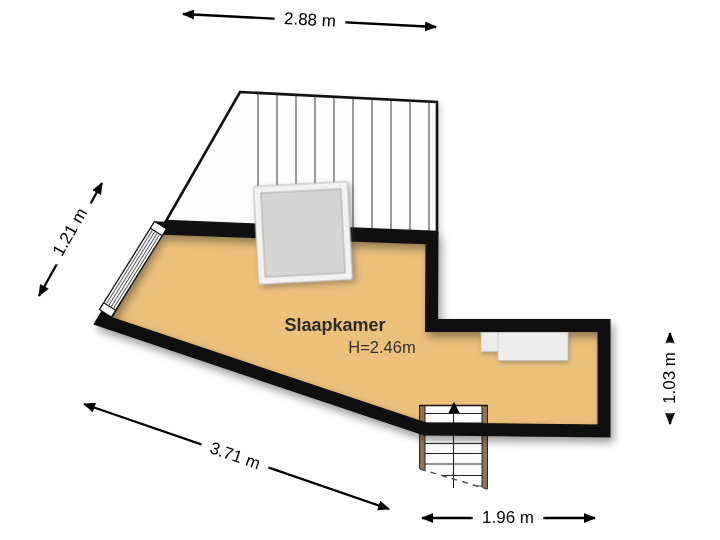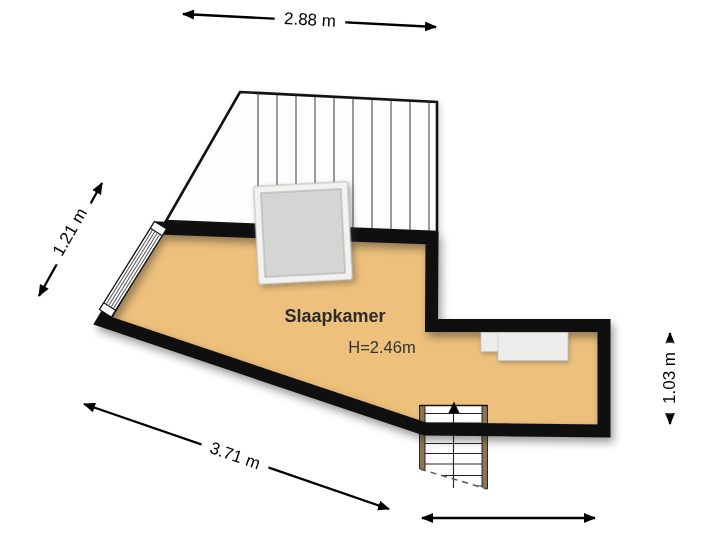--- a/index.html
+++ b/index.html
@@ -114,17 +114,18 @@
       <line x1="39" y1="296" x2="102" y2="183" marker-start="url(#ah-start)" marker-end="url(#ah-end)"></line>
       <line x1="84" y1="404" x2="389" y2="509" marker-start="url(#ah-start)" marker-end="url(#ah-end)"></line>
       <line x1="422" y1="518" x2="595" y2="518" marker-start="url(#ah-start)" marker-end="url(#ah-end)"></line>
       <line x1="670" y1="333" x2="670" y2="424" marker-start="url(#ah-start)" marker-end="url(#ah-end)"></line>
     </g>
   </svg>
 
   <div class="dim-label" style="left:310px;top:20px;transform:translate(-50%,-50%) rotate(2.9deg);">2.88 m</div>
   <div class="dim-label" style="left:70px;top:232px;transform:translate(-50%,-50%) rotate(-60deg);">1.21 m</div>
   <div class="dim-label" style="left:235px;top:456px;transform:translate(-50%,-50%) rotate(19deg);">3.71 m</div>
+  <div class="dim-label" style="left:508px;top:518px;transform:translate(-50%,-50%);">1.96 m</div>
   <div class="dim-label" style="left:670px;top:378px;transform:translate(-50%,-50%) rotate(-90deg);">1.03 m</div>
 
-  <div class="room-name" style="left:335px;top:316px;">Slaapkamer</div>
+  <div class="room-name" style="left:335px;top:325px;">Slaapkamer</div>
   <div class="room-height" style="left:334px;top:347px;margin-left:48px;">H=2.46m</div>
 </div>
 
 </body></html>

